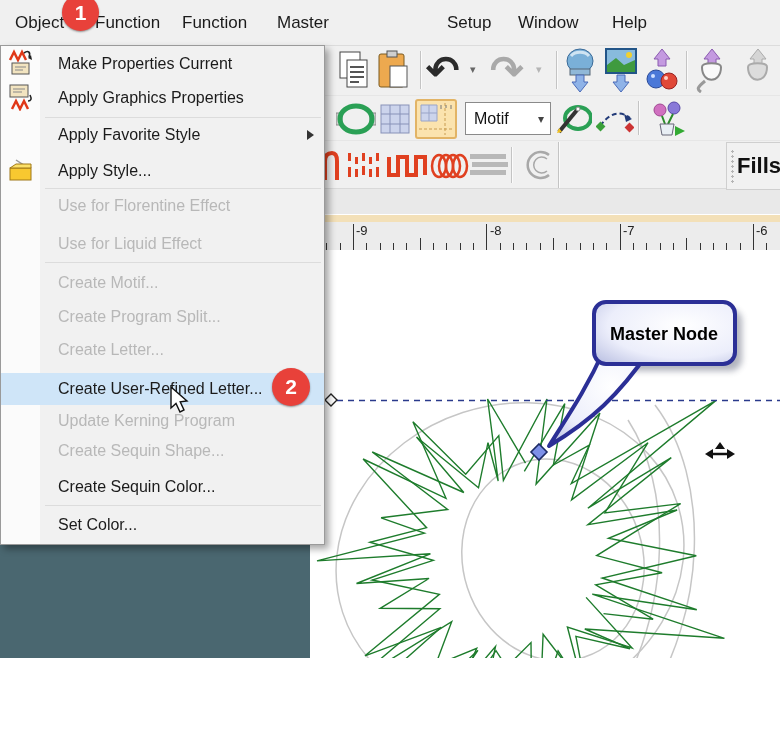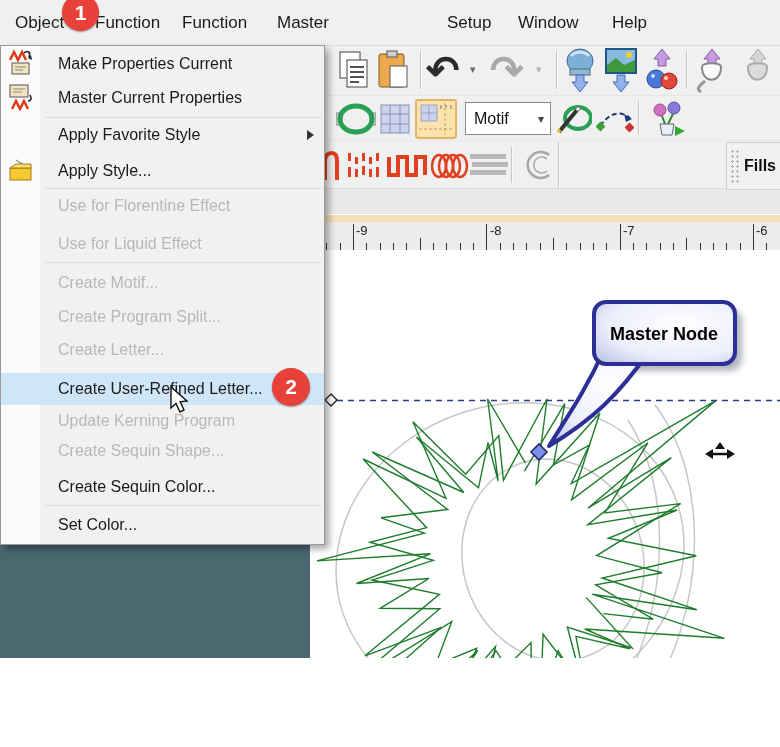--- a/index.html
+++ b/index.html
@@ -21,21 +21,21 @@
   .glyph{font-weight:bold;}
 
   
   .dropdown{position:absolute;left:465px;top:6px;width:84px;height:31px;background:#fff;border:1px solid #8a8a8a;font-size:16px;color:#111;display:flex;align-items:center;}
   .dropdown .dval{padding-left:8px;flex:1;}
   .dropdown .dcaret{padding-right:6px;color:#444;font-size:12px;}
 
   
   .fills{position:absolute;left:726px;top:142px;width:54px;height:46px;background:#f1f1f1;border:1px solid #cfcfcf;z-index:2;display:flex;align-items:center;}
   .fills .dots{width:11px;height:34px;margin-left:3px;background-image:radial-gradient(#b5b5b5 1px,transparent 1.4px);background-size:5px 5px;}
-  .fills .flabel{font-size:16px;font-weight:bold;color:#111;margin-left:3px;}
+  .fills .flabel{font-size:22px;font-weight:bold;color:#111;margin-left:3px;}
 
   
   .ruler{position:absolute;left:310px;top:222px;width:470px;height:28px;background:#ececec;border-bottom:1px solid #8a8a8a;z-index:1;}
   .ruler .tick{position:absolute;bottom:0;width:1px;background:#333;}
   .ruler .rlabel{position:absolute;top:1px;font-size:13px;color:#222;}
 
   
   .canvasbg{position:absolute;left:310px;top:250px;width:470px;height:488px;background:#ffffff;z-index:1;}
   .teal-left{position:absolute;left:0;top:45px;width:310px;height:702px;background:#4a6770;z-index:5;}
   .teal-bottom{position:absolute;left:310px;top:738px;width:470px;height:9px;background:#4a6770;z-index:2;}
@@ -385,21 +385,21 @@
     <div class="micon" style="top:3px">
       <svg width="26" height="28" viewBox="0 0 26 28">
         <polyline points="2,11 6,3 10,11 14,3 18,11" fill="none" stroke="#e03818" stroke-width="2.5"></polyline>
         <path d="M16 4 C20 1 23 3 21 8" fill="none" stroke="#222" stroke-width="1.6"></path>
         <polygon points="20,9 23,6 24,11" fill="#222"></polygon>
         <rect x="4" y="14" width="17" height="11" fill="#f2e4c0" stroke="#555"></rect>
         <path d="M7 18h11M7 21h8" stroke="#888"></path>
       </svg>
     </div>
 
-    <div class="mi" style="top:36px">Master Current Properties</div>
+    <div class="mi" style="top:36px">Apply Graphics Properties</div>
     <div class="micon" style="top:37px">
       <svg width="26" height="28" viewBox="0 0 26 28">
         <rect x="2" y="2" width="18" height="12" fill="#f2e4c0" stroke="#555"></rect>
         <path d="M5 6h12M5 9h9" stroke="#888"></path>
         <polyline points="4,26 8,18 12,26 16,18 20,26" fill="none" stroke="#e03818" stroke-width="2.5"></polyline>
         <path d="M22 12 C24 16 23 18 20 18" fill="none" stroke="#222" stroke-width="1.6"></path>
       </svg>
     </div>
 
     <div class="msep" style="top:71px"></div>

